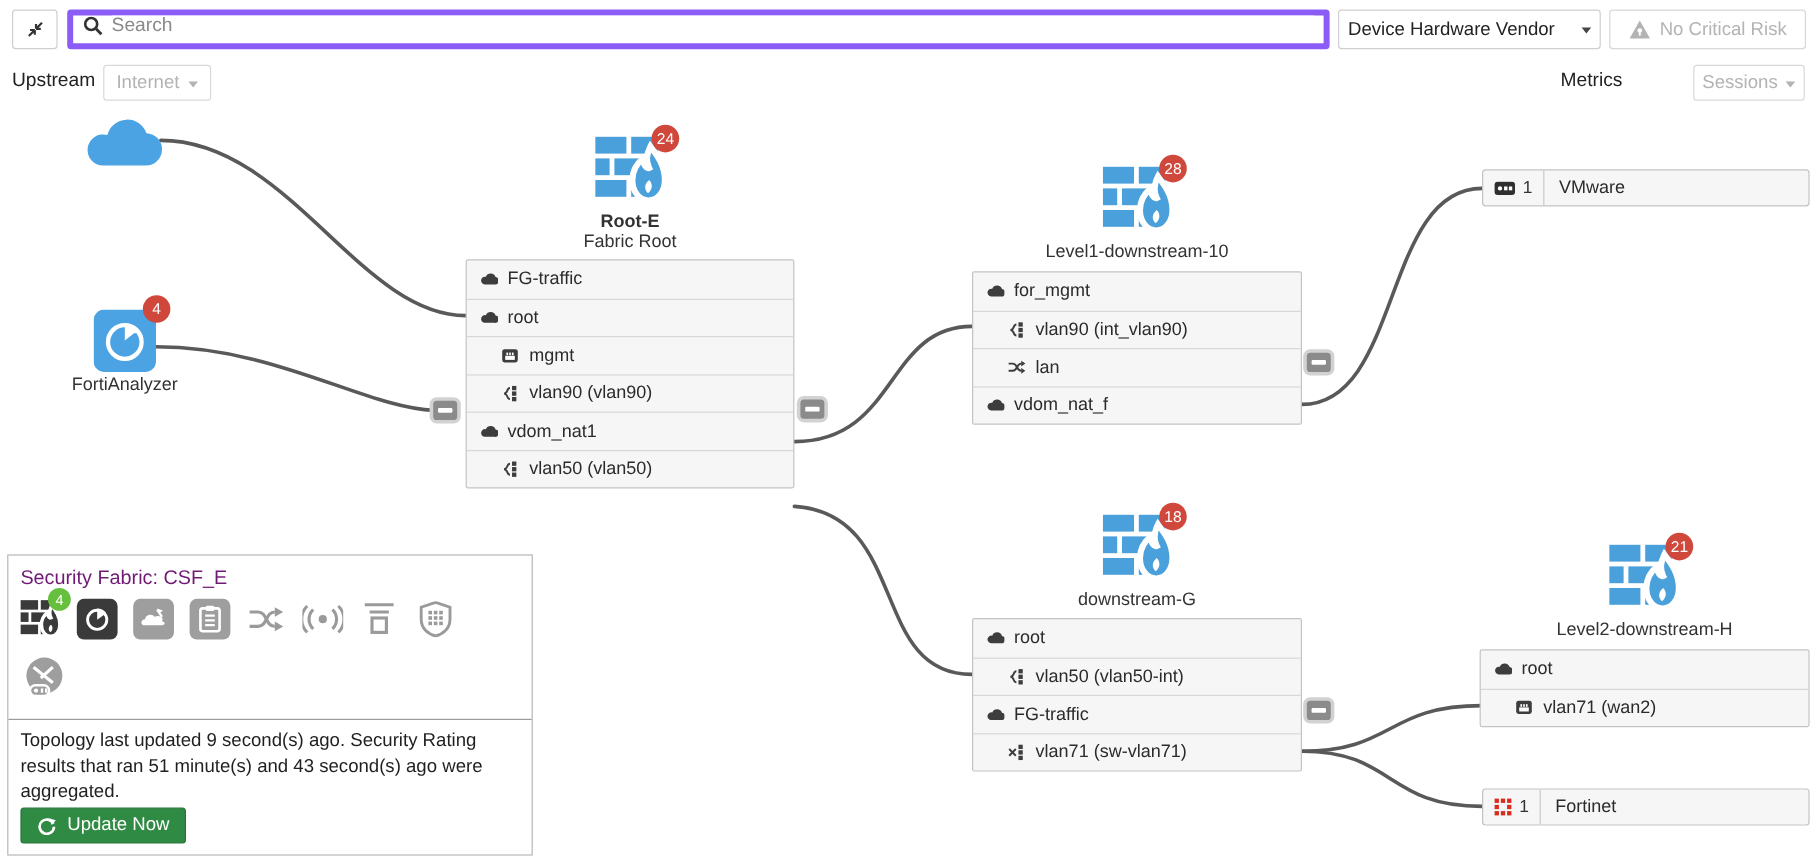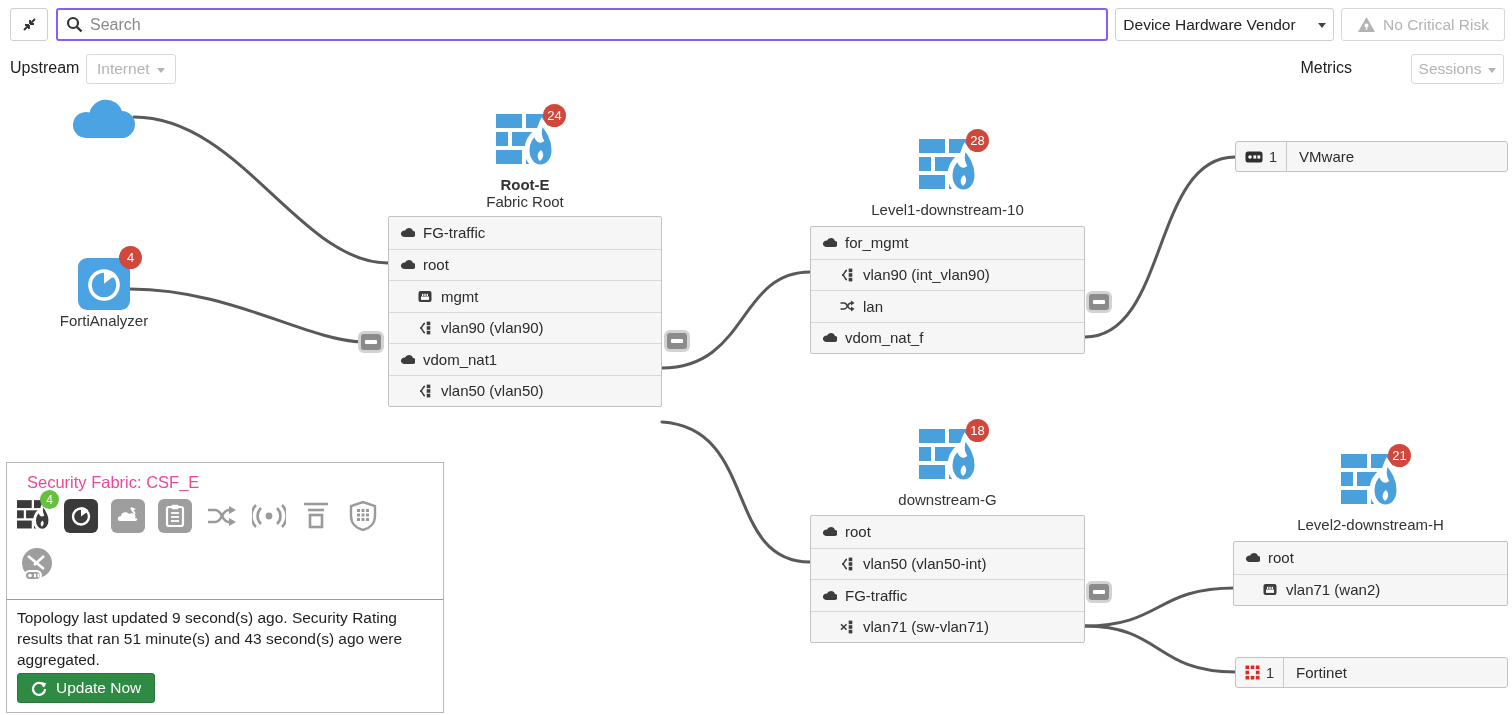--- a/index.html
+++ b/index.html
@@ -5,22 +5,22 @@
   * { margin:0; padding:0; box-sizing:border-box; }
   html,body { width:1512px; height:715px; background:#fff; overflow:hidden;
               font-family:"Liberation Sans", sans-serif; color:#222; }
 
   
   .topbar { position:absolute; left:0; top:0; width:1512px; height:48px; background:#fff; }
   .btn-collapse { position:absolute; left:10px; top:8px; width:38px; height:33px;
                   border:1px solid #cfcfcf; border-radius:3px; background:#fff;
                   display:flex; align-items:center; justify-content:center; cursor:pointer; }
   .searchbox { position:absolute; left:56px; top:8px; width:1052px; height:33px;
-               border:2px solid #8b5cf6; border-radius:3px; background:#fff;
-               display:flex; align-items:center; padding:0 8px; }
+               border:5px solid #8b5cf6; border-radius:3px; background:#fff;
+               display:flex; align-items:flex-start; padding:0 8px; }
   .searchbox input { border:none; outline:none; flex:1; font-size:16px;
                      font-family:"Liberation Sans",sans-serif; color:#333; margin-left:7px; }
   .searchbox input::placeholder { color:#8a8a8a; }
   .btn-vendor { position:absolute; left:1115px; top:8px; width:219px; height:33px;
                 border:1px solid #cfcfcf; border-radius:3px; background:#fff;
                 font-size:15.5px; color:#222; display:flex; align-items:center;
                 justify-content:center; gap:22px; cursor:pointer; }
   .btn-risk { position:absolute; left:1341px; top:8px; width:164px; height:33px;
               border:1px solid #d7d7d7; border-radius:3px; background:#fff;
               font-size:15.5px; color:#b3b3b3; display:flex; align-items:center;
@@ -66,21 +66,21 @@
   .endbox .lb { display:flex; align-items:center; padding:0 12px; font-size:15px; color:#2b2b2b; }
 
   .minus { position:absolute; z-index:2; width:26px; height:22px; background:#8b8b8b;
            border:3px solid #d2d2d2; border-radius:6px; display:flex; align-items:center;
            justify-content:center; cursor:pointer; }
   .minus span { width:12px; height:4px; background:#fff; border-radius:1px; }
 
   
   .panel { position:absolute; left:6px; top:462px; width:438px; height:251px; z-index:4;
            background:#fff; border:1px solid #b7b7b7; }
-  .panel h3 { font-size:16.5px; font-weight:normal; color:#ec4899; margin:10px 0 0 20px; }
+  .panel h3 { font-size:16.5px; font-weight:normal; color:#701a75; margin:10px 0 0 10px; }
   .picons { position:absolute; left:10px; top:36px; display:flex; gap:13px; align-items:center; }
   .pic { position:relative; width:34px; height:34px; display:flex; align-items:center;
          justify-content:center; cursor:pointer; }
   .tile { background:#9e9e9e; border-radius:6px; }
   .tile.dark { background:#3a3a3a; }
   .gbadge { position:absolute; right:-8px; top:-9px; min-width:19px; height:19px;
             border-radius:50%; background:#67bf3e; color:#fff; font-size:12px;
             display:flex; align-items:center; justify-content:center; z-index:2; }
   .pic2 { position:absolute; left:10px; top:82px; width:38px; height:38px; cursor:pointer; }
   .pdivider { position:absolute; left:0; top:136px; width:100%; border-top:1px solid #9a9a9a; }

